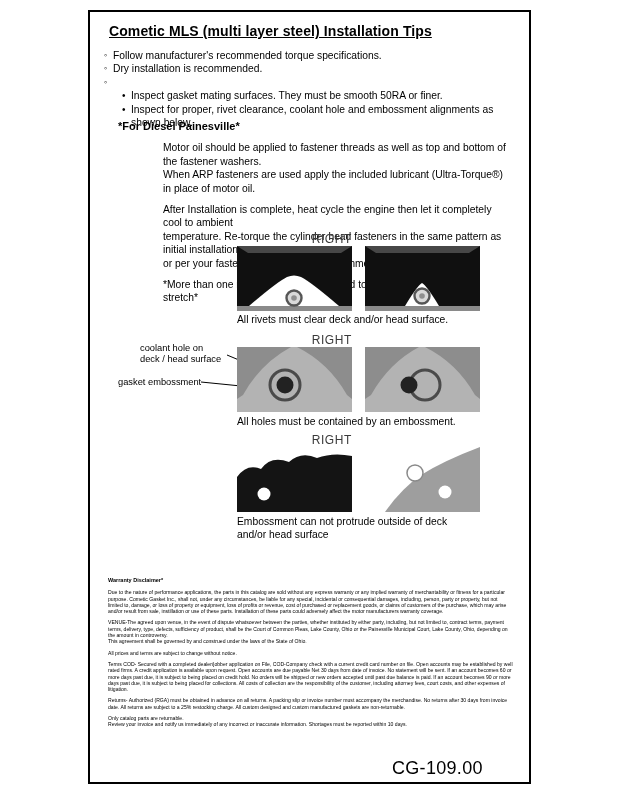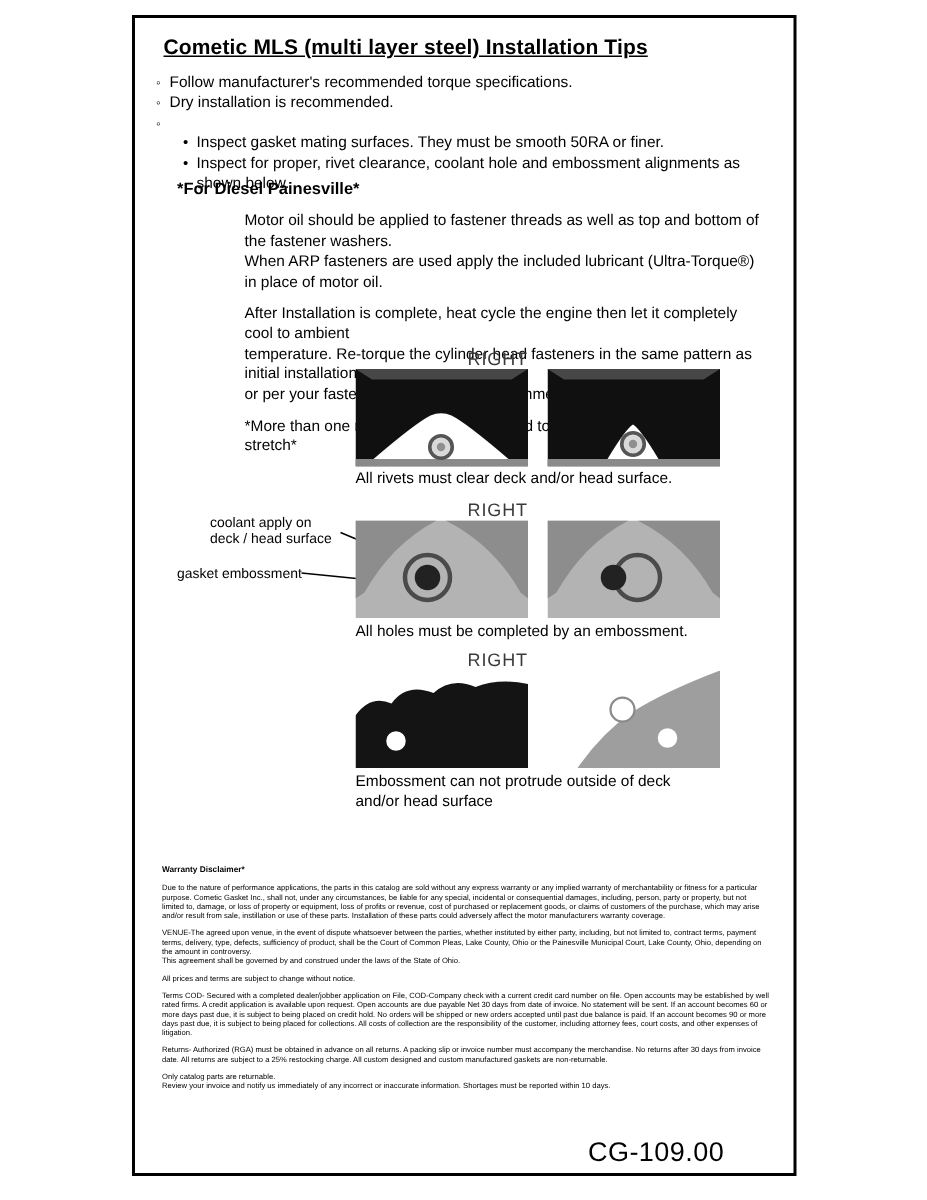--- a/index.html
+++ b/index.html
@@ -105,21 +105,21 @@
         <circle cx="57" cy="50" r="7.5" fill="#d9d9d9" stroke="#555" stroke-width="2.4"></circle>
         <circle cx="57" cy="50" r="2.8" fill="#8f8f8f"></circle>
       </svg>
     </div>
     <div class="caption s1-cap">All rivets must clear deck and/or head surface.</div>
 
     <div class="dg-labels s2-labels">
       <span class="dg-label">RIGHT</span>
       <span class="dg-label">WRONG</span>
     </div>
-    <div class="side-label lbl-coolant preline">coolant apply on
+    <div class="side-label lbl-coolant preline">coolant hole on
 deck / head surface</div>
     <div class="side-label lbl-emboss">gasket embossment</div>
     <svg class="pointer-lines" viewBox="0 0 439 770">
       <line x1="137" y1="343" x2="192" y2="366" stroke="#000" stroke-width="1"></line>
       <line x1="111" y1="370" x2="181" y2="377" stroke="#000" stroke-width="1"></line>
     </svg>
     <div class="dg-row s2-row">
       <svg class="panel" viewBox="0 0 115 65">
         <rect width="115" height="65" fill="#b3b3b3"></rect>
         <path d="M0,0 L54,0 Q24,16 6,48 L0,52 Z" fill="#8d8d8d"></path>
@@ -128,21 +128,21 @@
         <circle cx="48" cy="38" r="8.5" fill="#222222"></circle>
       </svg>
       <svg class="panel" viewBox="0 0 115 65">
         <rect width="115" height="65" fill="#b3b3b3"></rect>
         <path d="M0,0 L54,0 Q24,16 6,48 L0,52 Z" fill="#8d8d8d"></path>
         <path d="M115,0 L60,0 Q92,16 110,48 L115,52 Z" fill="#8d8d8d"></path>
         <circle cx="60" cy="38" r="15" fill="none" stroke="#4a4a4a" stroke-width="3"></circle>
         <circle cx="44" cy="38" r="8.5" fill="#222222"></circle>
       </svg>
     </div>
-    <div class="caption s2-cap">All holes must be completed by an embossment.</div>
+    <div class="caption s2-cap">All holes must be contained by an embossment.</div>
 
     <div class="dg-labels s3-labels">
       <span class="dg-label">RIGHT</span>
       <span class="dg-label">WRONG</span>
     </div>
     <div class="dg-row s3-row">
       <svg class="panel" viewBox="0 0 115 65">
         <rect width="115" height="65" fill="#ffffff"></rect>
         <path d="M0,65 L0,30 Q10,16 24,22 Q34,8 52,15 Q64,4 80,11 Q96,5 115,9 L115,65 Z" fill="#141414"></path>
         <circle cx="27" cy="47" r="6.5" fill="#ffffff"></circle>

